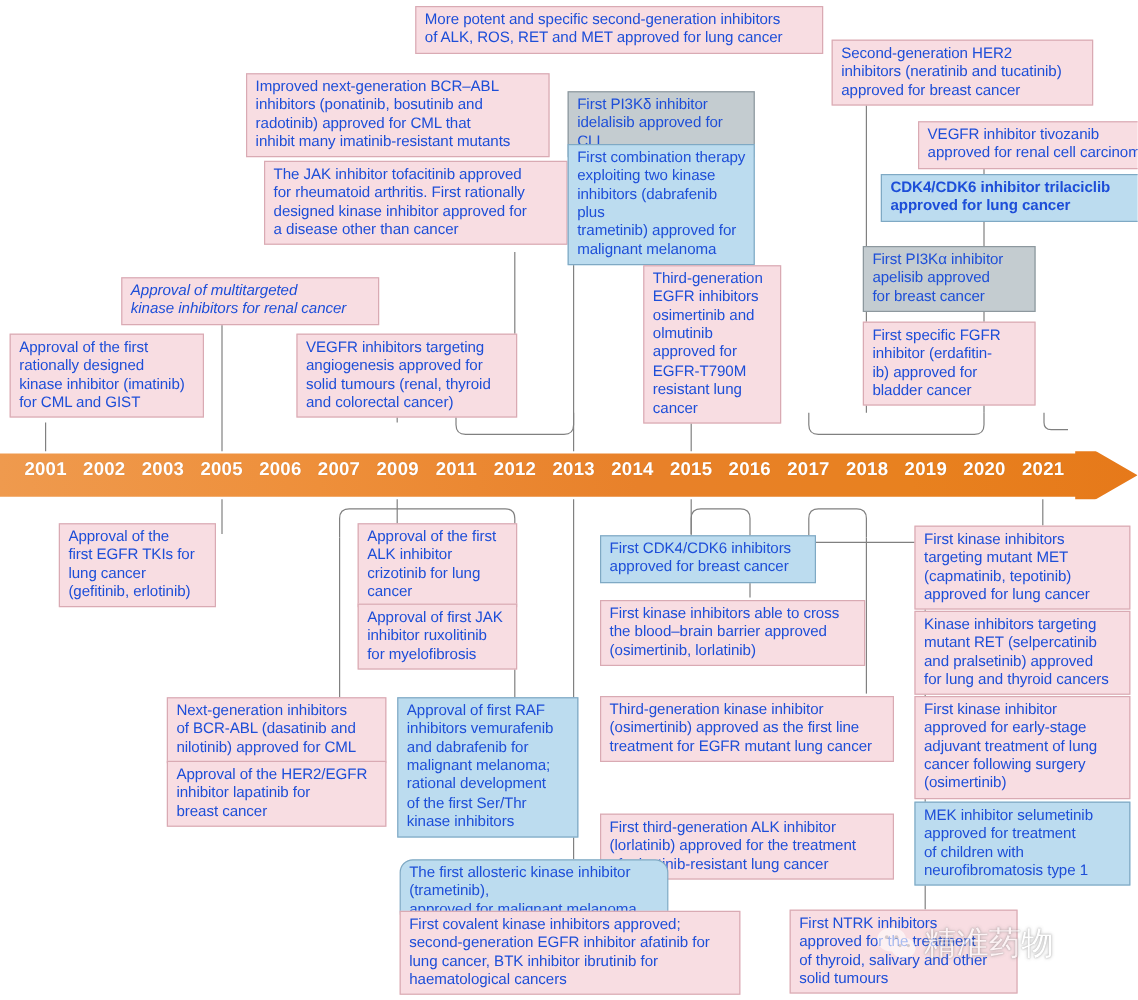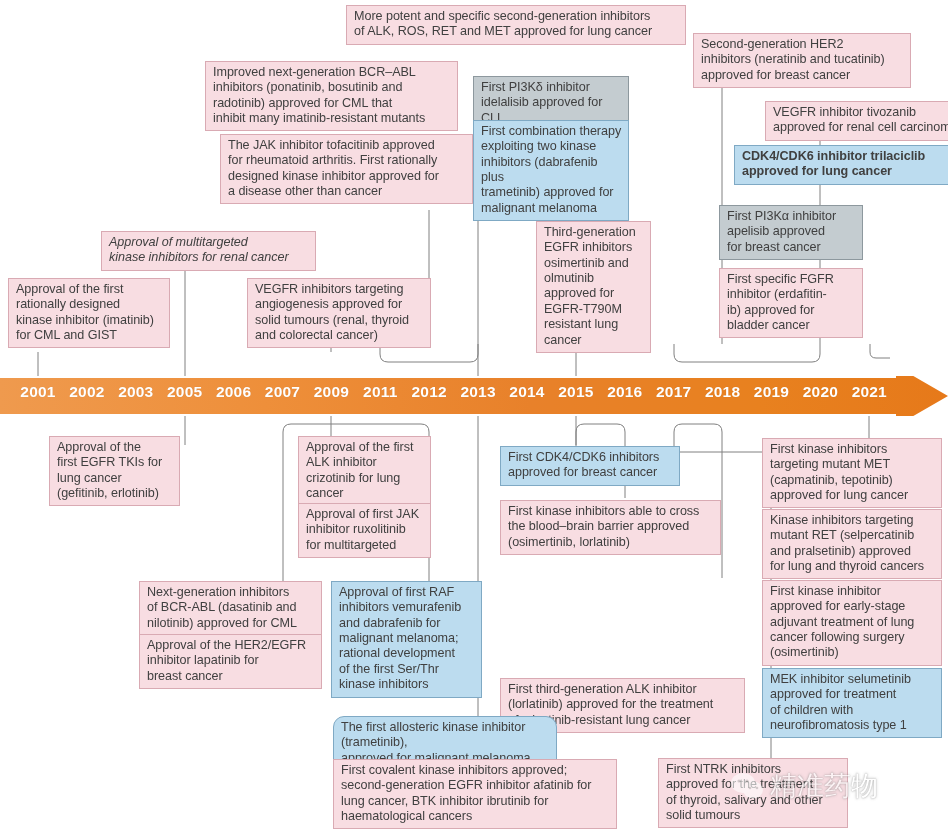--- a/index.html
+++ b/index.html
@@ -46,21 +46,21 @@
   }
 
   
   .box {
     position: absolute;
     border: 1px solid;
     padding: 3px 6px 4px 7px;
     font-size: 12.6px;
     line-height: 1.22;
     letter-spacing: -0.05px;
-    color: #404040;
+    color: #1d4ed8;
     white-space: pre-line;
   }
   .box.pink  { background: #f8dde2; border-color: #d9aab3; }
   .box.blue  { background: #bcdcef; border-color: #7fa9c4; }
   .box.grey  { background: #c4ccd0; border-color: #8d989e; }
 
   
   .watermark {
     position: absolute;
     left: 730px; top: 768px;
@@ -221,21 +221,21 @@
 lung cancer
 (gefitinib, erlotinib)</div>
 
   <div class="box pink" style="left:298px; top:436px; width:133px;">Approval of the first
 ALK inhibitor
 crizotinib for lung
 cancer</div>
 
   <div class="box pink" style="left:298px; top:503px; width:133px;">Approval of first JAK
 inhibitor ruxolitinib
-for multitargeted</div>
+for myelofibrosis</div>
 
   <div class="box pink" style="left:139px; top:581px; width:183px;">Next-generation inhibitors
 of BCR-ABL (dasatinib and
 nilotinib) approved for CML</div>
 
   <div class="box pink" style="left:139px; top:634px; width:183px;">Approval of the HER2/EGFR
 inhibitor lapatinib for
 breast cancer</div>
 
   <div class="box blue" style="left:331px; top:581px; width:151px;">Approval of first RAF
@@ -246,20 +246,23 @@
 of the first Ser/Thr
 kinase inhibitors</div>
 
   <div class="box blue" style="left:500px; top:446px; width:180px;">First CDK4/CDK6 inhibitors
 approved for breast cancer</div>
 
   <div class="box pink" style="left:500px; top:500px; width:221px;">First kinase inhibitors able to cross
 the blood–brain barrier approved
 (osimertinib, lorlatinib)</div>
 
+  <div class="box pink" style="left:500px; top:580px; width:245px;">Third-generation kinase inhibitor
+(osimertinib) approved as the first line
+treatment for EGFR mutant lung cancer</div>
 
   <div class="box pink" style="left:500px; top:646px; width:245px;margin-top:32px;">First third-generation ALK inhibitor
 (lorlatinib) approved for the treatment
 of crizotinib-resistant lung cancer</div>
 
   <div class="box blue" style="left:333px; top:716px; width:224px;border-radius:11px;">The first allosteric kinase inhibitor (trametinib),
 approved for malignant melanoma</div>
 
   <div class="box pink" style="left:333px; top:759px; width:284px;">First covalent kinase inhibitors approved;
 second-generation EGFR inhibitor afatinib for

